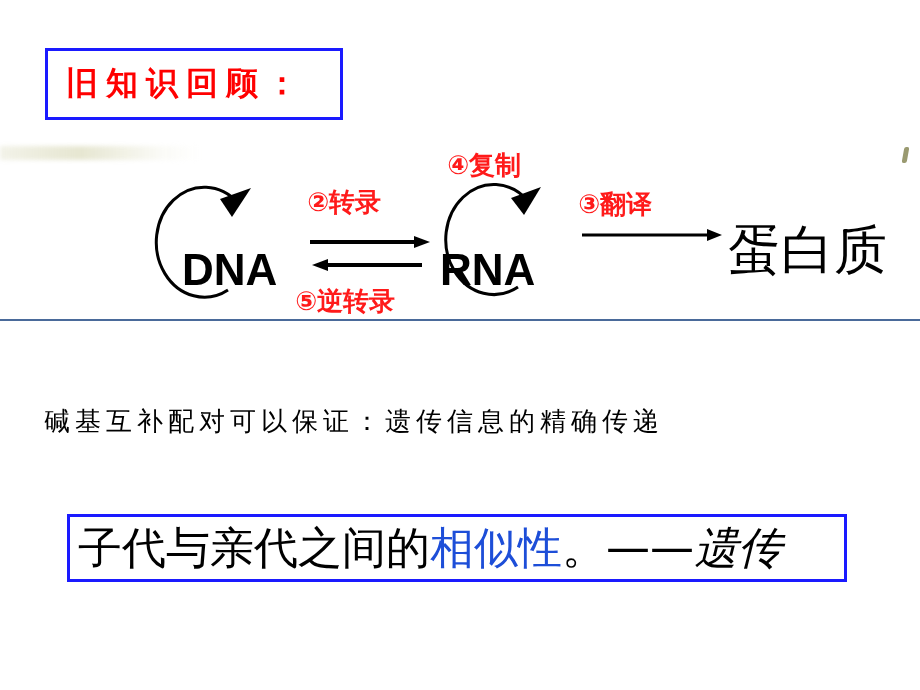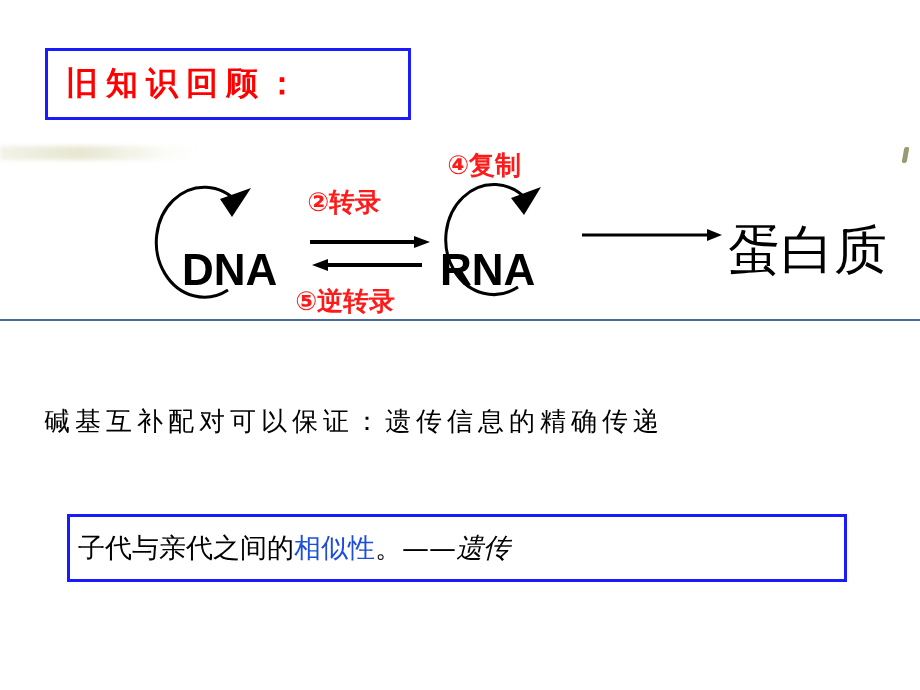--- a/index.html
+++ b/index.html
@@ -2,21 +2,21 @@
 <html><head>
   <meta charset="utf-8">
   <style>
     html, body { margin: 0; padding: 0; }
     body {
       width: 920px; height: 690px; position: relative; overflow: hidden;
       background: #ffffff;
       font-family: "DejaVu Sans", sans-serif;
     }
     .title-box {
-      position: absolute; left: 45px; top: 48px; width: 366px; height: 72px;
+      position: absolute; left: 45px; top: 48px; width: 298px; height: 72px;
       border: 3px solid #1a1aff; box-sizing: border-box;
       display: flex; align-items: center; padding-left: 18px;
     }
     .title-text {
       color: #ff0000; font-size: 32px; font-weight: bold; letter-spacing: 8px;
       font-family: "DejaVu Sans", sans-serif;
     }
     .band {
       position: absolute; left: 0; top: 143px; width: 920px; height: 178px;
       background: #ffffff;
@@ -48,21 +48,21 @@
     .diagram-svg { position: absolute; left: 0; top: 0; }
     .stmt {
       position: absolute; left: 44px; top: 404px; font-size: 26px;
       color: #000; font-family: "DejaVu Serif", serif; letter-spacing: 5px;
       white-space: nowrap;
     }
     .bottom-box {
       position: absolute; left: 67px; top: 514px; width: 780px; height: 68px;
       border: 3px solid #1a1aff; box-sizing: border-box;
       display: flex; align-items: center; padding-left: 8px;
-      font-size: 27px; white-space: nowrap;
+      font-size: 44px; white-space: nowrap;
     }
     .black { color: #000; }
     .red { color: #1d4ed8; text-align: right; }
     .italic { font-style: italic; }
   </style>
 </head>
 <body>
 
 <div class="title-box">
   <span class="title-text">旧知识回顾：</span>
@@ -100,20 +100,21 @@
     </g>
 
     <g>
       <line x1="582" y1="92" x2="710" y2="92" stroke="#000" stroke-width="3"></line>
       <path d="M 722 92 L 707 86 L 707 98 z" fill="#000"></path>
     </g>
   </svg>
 
   <span class="lbl" style="left:307px; top:42px;">②转录</span>
   <span class="lbl" style="left:447px; top:5px;">④复制</span>
+  <span class="lbl" style="left:578px; top:44px;">③翻译</span>
   <span class="lbl" style="left:295px; top:141px;">⑤逆转录</span>
 
   <span class="mol" style="left:182px; top:78px;">DNA</span>
   <span class="mol" style="left:440px; top:78px;">RNA</span>
   <span class="protein" style="left:728px; top:72px;">蛋白质</span>
 
   <div class="band-line"></div>
 </div>
 
 <div class="stmt">碱基互补配对可以保证：遗传信息的精确传递</div>

